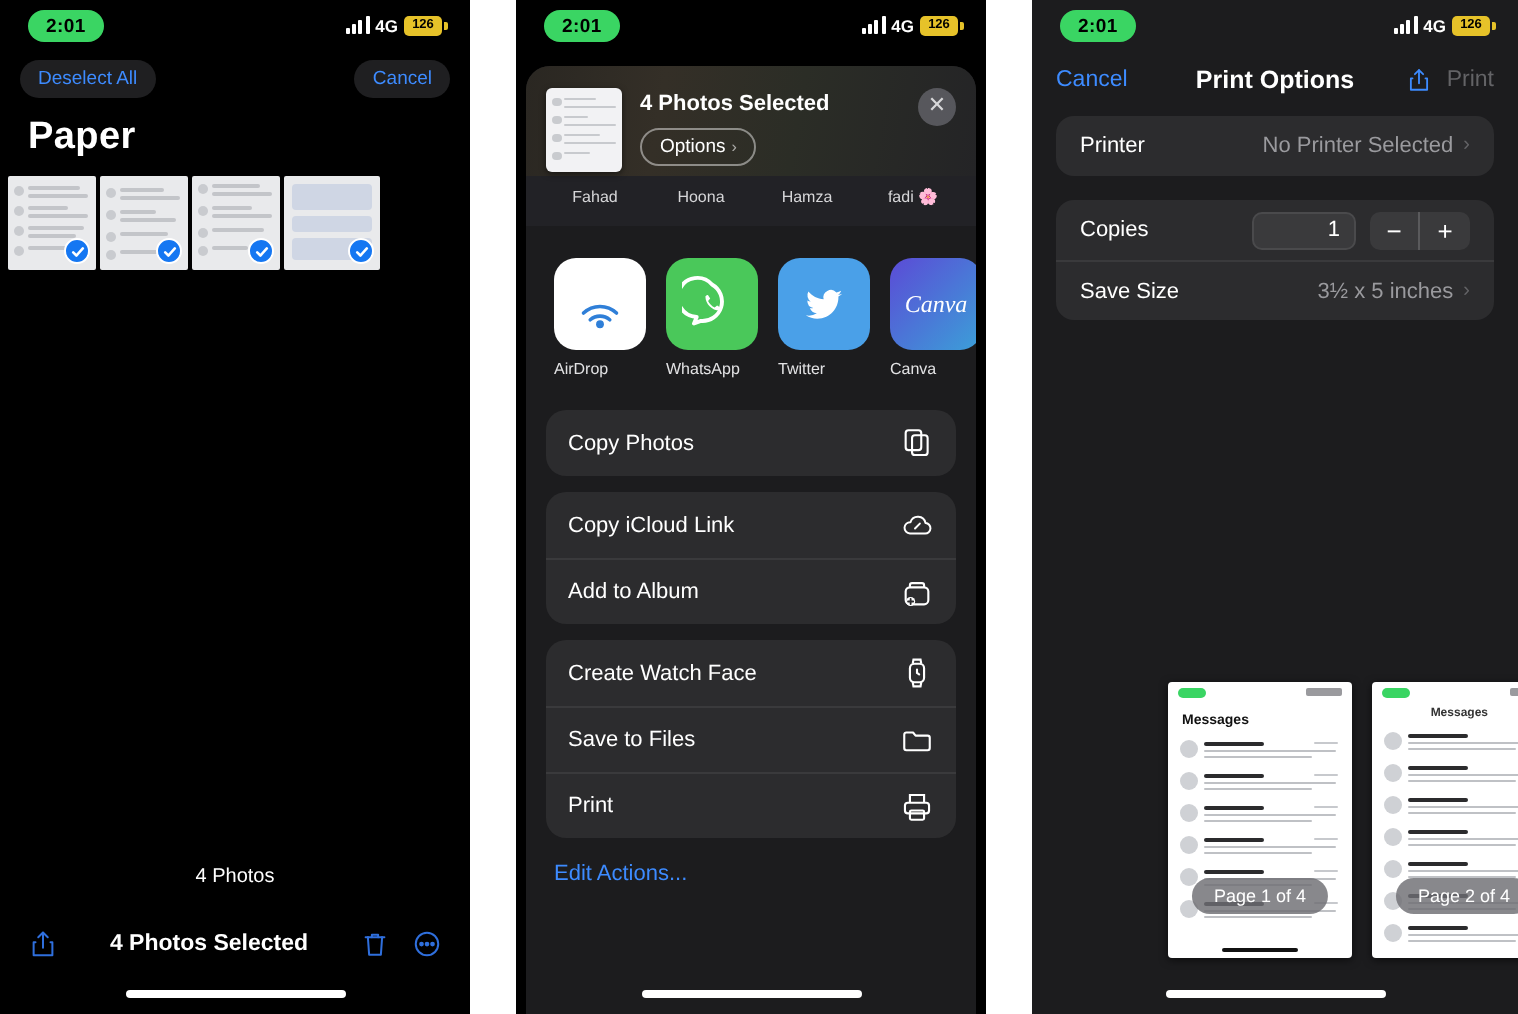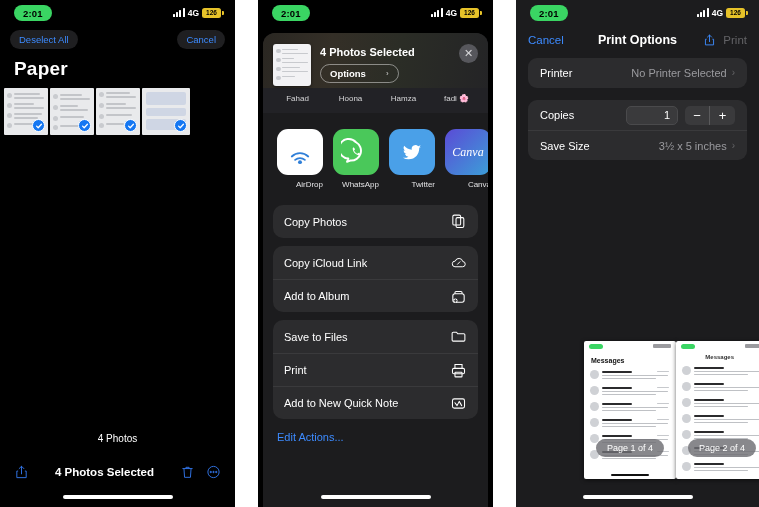--- a/index.html
+++ b/index.html
@@ -119,42 +119,42 @@
   .sheet-preview {
     width:38px; height:42px; background:#f2f2f4; border-radius:3px;
     position:relative; overflow:hidden; flex-shrink:0;
     box-shadow:0 1px 3px rgba(0,0,0,.5);
   }
   .sheet-preview .avatar { position:absolute; left:3px; width:4.5px; height:4.5px; border-radius:50%; background:#c9cbcf; }
   .sheet-preview .msgline { position:absolute; left:9px; right:3px; height:1.4px; background:#c8cace; border-radius:1px; }
   .sheet-head-txt { flex:1; }
   .sheet-title { font-size:11px; font-weight:bold; color:#fff; }
   .options-btn {
-    display:inline-flex; align-items:center; gap:20px;
+    display:inline-flex; align-items:center; gap:3px;
     margin-top:6px;
     border:.8px solid rgba(255,255,255,.45);
     border-radius:11px; padding:3px 9px;
-    font-size:9.5px; color:#fff;font-weight:bold;
+    font-size:9.5px; color:#fff;
   }
   .options-btn .chev { color:rgba(255,255,255,.6); font-size:8px; }
   .close-x {
     width:19px; height:19px; border-radius:50%;
     background:rgba(120,120,128,.6);
     display:flex; align-items:center; justify-content:center;
     color:#d8d8da; font-size:11px; line-height:1;
     flex-shrink:0; align-self:flex-start; margin-top:3px;
   }
   .contacts-row {
     display:flex; gap:0; padding:6px 0 10px 8px;
     background:#222226;
   }
   .contact { width:53px; text-align:center; flex-shrink:0; }
   .contact .cname { font-size:8px; color:#d6d6d8; white-space:nowrap; overflow:hidden; }
   .apps-row { display:flex; gap:10px; padding:16px 0 8px 14px; }
-  .app { width:46px; text-align:right; flex-shrink:0; }
+  .app { width:46px; text-align:left; flex-shrink:0; }
   .app .tile {
     width:46px; height:46px; border-radius:11px;
     display:flex; align-items:center; justify-content:center;
     font-size:11px; color:#fff; overflow:hidden; position:relative;
   }
   .app .aname { font-size:8px; color:#e2e2e4; margin-top:5px; white-space:nowrap; }
 
   .action-group {
     margin:8px 10px 0 10px; background:#2c2c2e; border-radius:10px; overflow:hidden;
   }
@@ -197,21 +197,21 @@
   }
   .stepper div {
     width:25px; height:19px; display:flex; align-items:center; justify-content:center;
     font-size:13px; color:#fff;
   }
   .stepper div:first-child { border-right:.6px solid #5a5a5c; }
   .copies-ctrl { display:flex; align-items:center; }
 
   .preview-strip {
     position:absolute; bottom:28px; left:0; width:100%;
-    display:flex; padding-left:68px;
+    display:flex; gap:10px; padding-left:68px;
   }
   .page-card {
     width:92px; height:138px; background:#fff; border-radius:2px;
     position:relative; overflow:hidden; flex-shrink:0;
     box-shadow:0 1px 4px rgba(0,0,0,.6);
   }
   .page-card .pg-status { position:absolute; top:3px; left:5px; width:14px; height:5px; border-radius:3px; background:#3ad563; }
   .page-card .pg-status2 { position:absolute; top:3px; right:5px; width:18px; height:4px; background:#9a9a9e; border-radius:1px; }
   .page-card .pg-head { position:absolute; top:16px; left:7px; font-size:7px; font-weight:bold; color:#111; }
   .page-card .pg-row { position:absolute; left:6px; right:6px; height:13px; }
@@ -472,38 +472,39 @@
             <rect x="4" y="8" width="16" height="12" rx="3"></rect>
               <path d="M7 8 V6.5 A1.5 1.5 0 0 1 8.5 5 H15.5 A1.5 1.5 0 0 1 17 6.5 V8"></path>
             <circle cx="7.5" cy="18" r="3.2" fill="#fff" stroke="none"></circle>
               <path d="M7.5 16.2 V19.8 M5.7 18 H9.3" stroke="#2c2c2e" stroke-width="1.3" stroke-linecap="round"></path>
           </svg>
         </div>
       </div>
 
       <div class="action-group">
         <div class="action-row">
+          <span class="alabel">Create Watch Face</span>
+          <svg class="aicon" viewBox="0 0 24 24" fill="none" stroke="#fff" stroke-width="1.5">
+            <rect x="7" y="5.5" width="10" height="13" rx="3.2"></rect>
+              <path d="M9 5.5 L9.5 2.6 H14.5 L15 5.5 M9 18.5 L9.5 21.4 H14.5 L15 18.5"></path>
+            <path d="M12 9.5 V12 L13.5 13" stroke-linecap="round"></path>
+          </svg>
+        </div>
+        <div class="action-row">
           <span class="alabel">Save to Files</span>
           <svg class="aicon" viewBox="0 0 24 24" fill="none" stroke="#fff" stroke-width="1.5">
             <path d="M3 7.5 A1.5 1.5 0 0 1 4.5 6 H9.2 L11 8.2 H19.5 A1.5 1.5 0 0 1 21 9.7 V17 A1.5 1.5 0 0 1 19.5 18.5 H4.5 A1.5 1.5 0 0 1 3 17 Z" stroke-linejoin="round"></path>
           </svg>
         </div>
         <div class="action-row">
           <span class="alabel">Print</span>
           <svg class="aicon" viewBox="0 0 24 24" fill="none" stroke="#fff" stroke-width="1.5">
             <path d="M7 9 V3.5 H17 V9"></path>
               <rect x="3.5" y="9" width="17" height="7.5" rx="2"></rect>
               <rect x="7" y="14.5" width="10" height="6.5" rx="1"></rect>
-          </svg>
-        </div>
-        <div class="action-row">
-          <span class="alabel">Add to New Quick Note</span>
-          <svg class="aicon" viewBox="0 0 24 24" fill="none" stroke="#fff" stroke-width="1.5">
-            <rect x="3.5" y="5.5" width="17" height="13" rx="2.5"></rect>
-              <path d="M7 11 L10 15 L13 9 L16.5 15" stroke-linecap="round" stroke-linejoin="round"></path>
           </svg>
         </div>
       </div>
 
       <div class="edit-actions">Edit Actions...</div>
     </div>
 
     <div class="home-ind"></div>
   </div>
 

